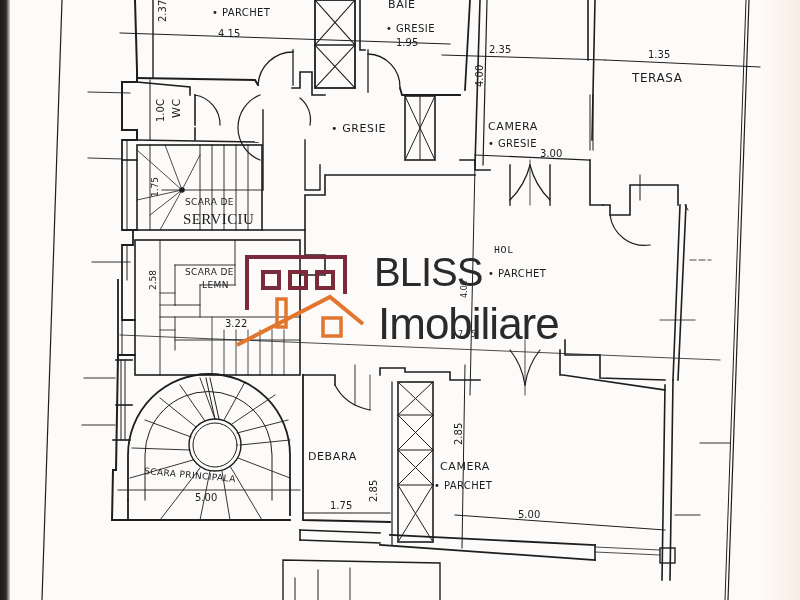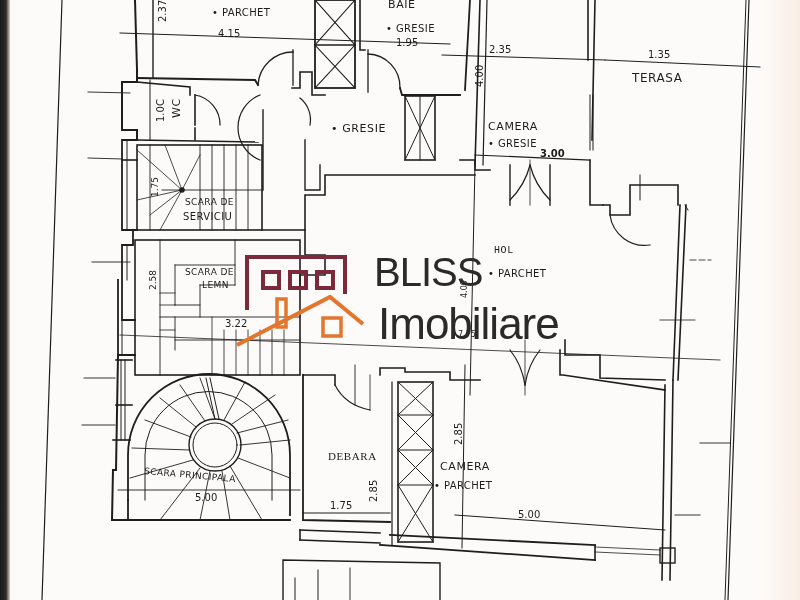--- a/index.html
+++ b/index.html
@@ -263,43 +263,43 @@
 
 <span class="lbl room vert" style="left:170px;top:118px;">WC</span>
 <span class="lbl dim vert" style="left:155px;top:122px;">1.0C</span>
 
 <span class="lbl room" style="left:331px;top:122px;font-size:11px;">• GRESIE</span>
 
 <span class="lbl dim" style="left:479px;top:44px;margin-left:10px;">2.35</span>
 <span class="lbl dim vert" style="left:474px;top:87px;">4.00</span>
 <span class="lbl room" style="left:488px;top:120px;">CAMERA</span>
 <span class="lbl floor" style="left:488px;top:138px;">• GRESIE</span>
-<span class="lbl dim" style="left:540px;top:148px;font-weight:bold;">3.00</span>
+<span class="lbl dim" style="left:540px;top:148px;">3.00</span>
 
 <span class="lbl dim" style="left:648px;top:49px;">1.35</span>
 <span class="lbl room" style="left:632px;top:71px;font-size:12px;">TERASA</span>
 
 <span class="lbl floor" style="left:185px;top:197px;font-size:9px;">SCARA DE</span>
-<span class="lbl floor" style="left:183px;top:211px;font-size:10px;">SERVICIU</span>
+<span class="lbl floor" style="left:183px;top:211px;font-size:15px;font-family:Liberation Serif, serif;">SERVICIU</span>
 <span class="lbl dim vert" style="left:150px;top:197px;font-size:9px;">1.75</span>
 
 <span class="lbl floor" style="left:185px;top:267px;font-size:9px;">SCARA DE</span>
 <span class="lbl floor" style="left:202px;top:280px;font-size:9px;">LEMN</span>
 <span class="lbl dim vert" style="left:148px;top:290px;font-size:9px;">2.58</span>
 <span class="lbl dim" style="left:225px;top:318px;">3.22</span>
 
 <span class="lbl room" style="left:494px;top:245px;font-size:10px;font-family:Liberation Mono, monospace;">HOL</span>
 <span class="lbl floor" style="left:488px;top:268px;">• PARCHET</span>
 <span class="lbl dim vert" style="left:460px;top:298px;font-size:8px;">4.00</span>
 <span class="lbl dim" style="left:420px;top:330px;font-size:8px;margin-left:38px;">7.75</span>
 
 <span class="lbl floor" style="left:144px;top:470px;font-size:9px;transform:rotate(5deg);">SCARA PRINCIPALA</span>
 <span class="lbl dim" style="left:195px;top:492px;">5.00</span>
 
-<span class="lbl room" style="left:328px;top:450px;font-family:Liberation Serif, serif;">DEBARA</span>
+<span class="lbl room" style="left:308px;top:450px;">DEBARA</span>
 <span class="lbl dim" style="left:330px;top:500px;">1.75</span>
 <span class="lbl dim vert" style="left:368px;top:502px;">2.85</span>
 
 <span class="lbl room" style="left:440px;top:460px;">CAMERA</span>
 <span class="lbl floor" style="left:434px;top:480px;">• PARCHET</span>
 <span class="lbl dim" style="left:518px;top:509px;">5.00</span>
 <span class="lbl dim vert" style="left:453px;top:445px;">2.85</span>
 
 <svg style="position:absolute;left:235px;top:252px;" width="130" height="95" viewBox="0 0 130 95" fill="none">
   <polyline points="12,58 12,5 110,5 110,42" stroke="#7a2a3a" stroke-width="4"></polyline>

